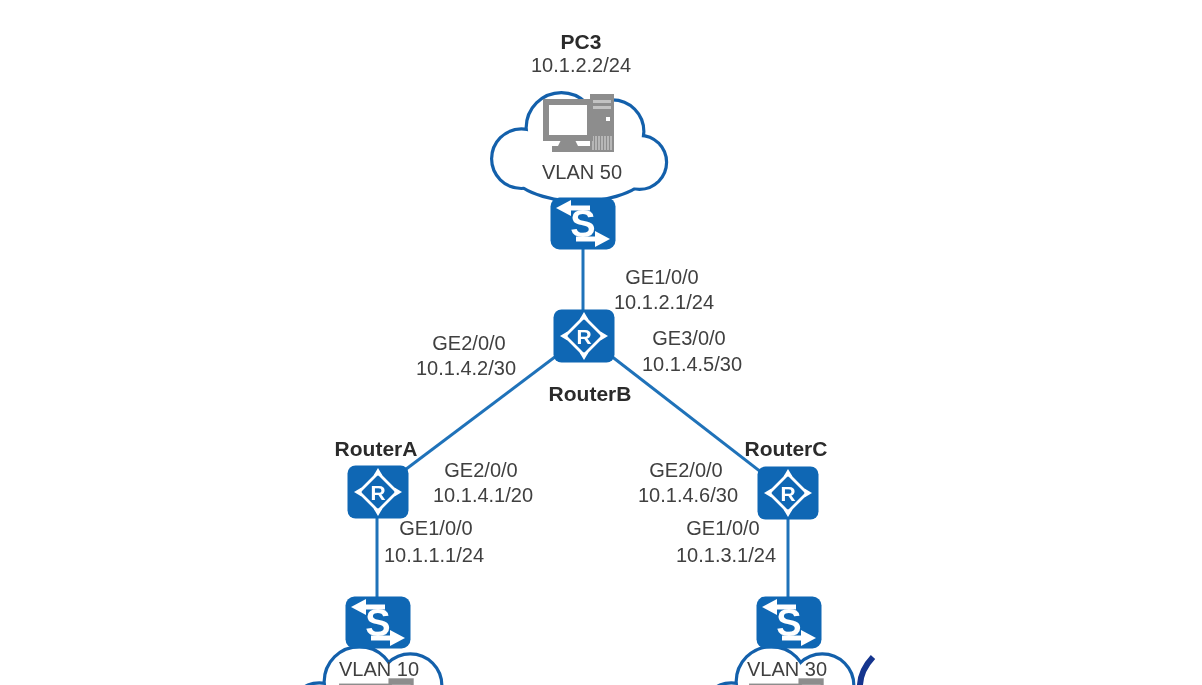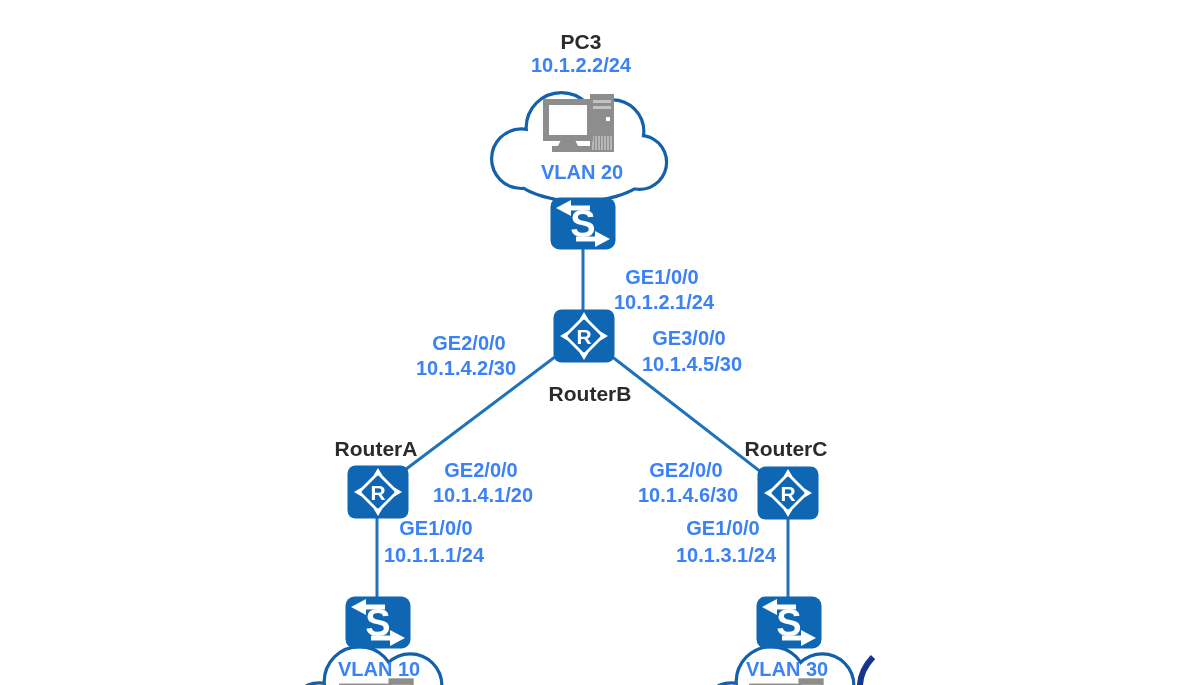--- a/index.html
+++ b/index.html
@@ -3,21 +3,21 @@
 <meta charset="utf-8">
 <style>
   html,body{margin:0;padding:0;background:#ffffff;}
   .stage{
     position:relative;width:982px;height:685px;background:#ffffff;
     overflow:hidden;font-family:"Liberation Sans",sans-serif;margin-top:28px;
   }
   .layer{position:absolute;left:0;top:0;}
   .lbl{
     position:absolute;transform:translateX(-50%);
-    font-size:20px;color:#3b82f6;white-space:nowrap;line-height:1.1;font-weight:bold;
+    font-size:20px;color:#404040;white-space:nowrap;line-height:1.1;
   }
   .lbl.bold{font-weight:bold;color:#2b2b2b;font-size:21px;}
   .wm-text{
     position:absolute;left:998px;top:662px;
     font-size:29px;font-weight:bold;color:#f0903d;
     letter-spacing:1.5px;white-space:nowrap;
   }
 </style>
 </head>
 <body>
@@ -108,21 +108,21 @@
     <use href="#router" xlink:href="#router" x="553" y="281" width="62" height="54"></use>
     <use href="#router" xlink:href="#router" x="347" y="437" width="62" height="54"></use>
     <use href="#router" xlink:href="#router" x="757" y="438" width="62" height="54"></use>
 
     <path d="M 873 629 C 857 646 855 667 871 686" fill="none" stroke="#15358e" stroke-width="6"></path>
     <rect x="889" y="661" width="101" height="60" rx="9" fill="#b5edf4"></rect>
   </svg>
 
   <div class="lbl bold" style="left:581px;top:2px;">PC3</div>
   <div class="lbl" style="left:581px;top:26px;">10.1.2.2/24</div>
-  <div class="lbl" style="left:582px;top:133px;">VLAN 20</div>
+  <div class="lbl" style="left:582px;top:133px;">VLAN 50</div>
 
   <div class="lbl" style="left:662px;top:238px;">GE1/0/0</div>
   <div class="lbl" style="left:664px;top:263px;">10.1.2.1/24</div>
   <div class="lbl" style="left:469px;top:304px;">GE2/0/0</div>
   <div class="lbl" style="left:466px;top:329px;">10.1.4.2/30</div>
   <div class="lbl" style="left:689px;top:299px;">GE3/0/0</div>
   <div class="lbl" style="left:692px;top:325px;">10.1.4.5/30</div>
   <div class="lbl bold" style="left:590px;top:354px;">RouterB</div>
 
   <div class="lbl bold" style="left:376px;top:409px;">RouterA</div>

